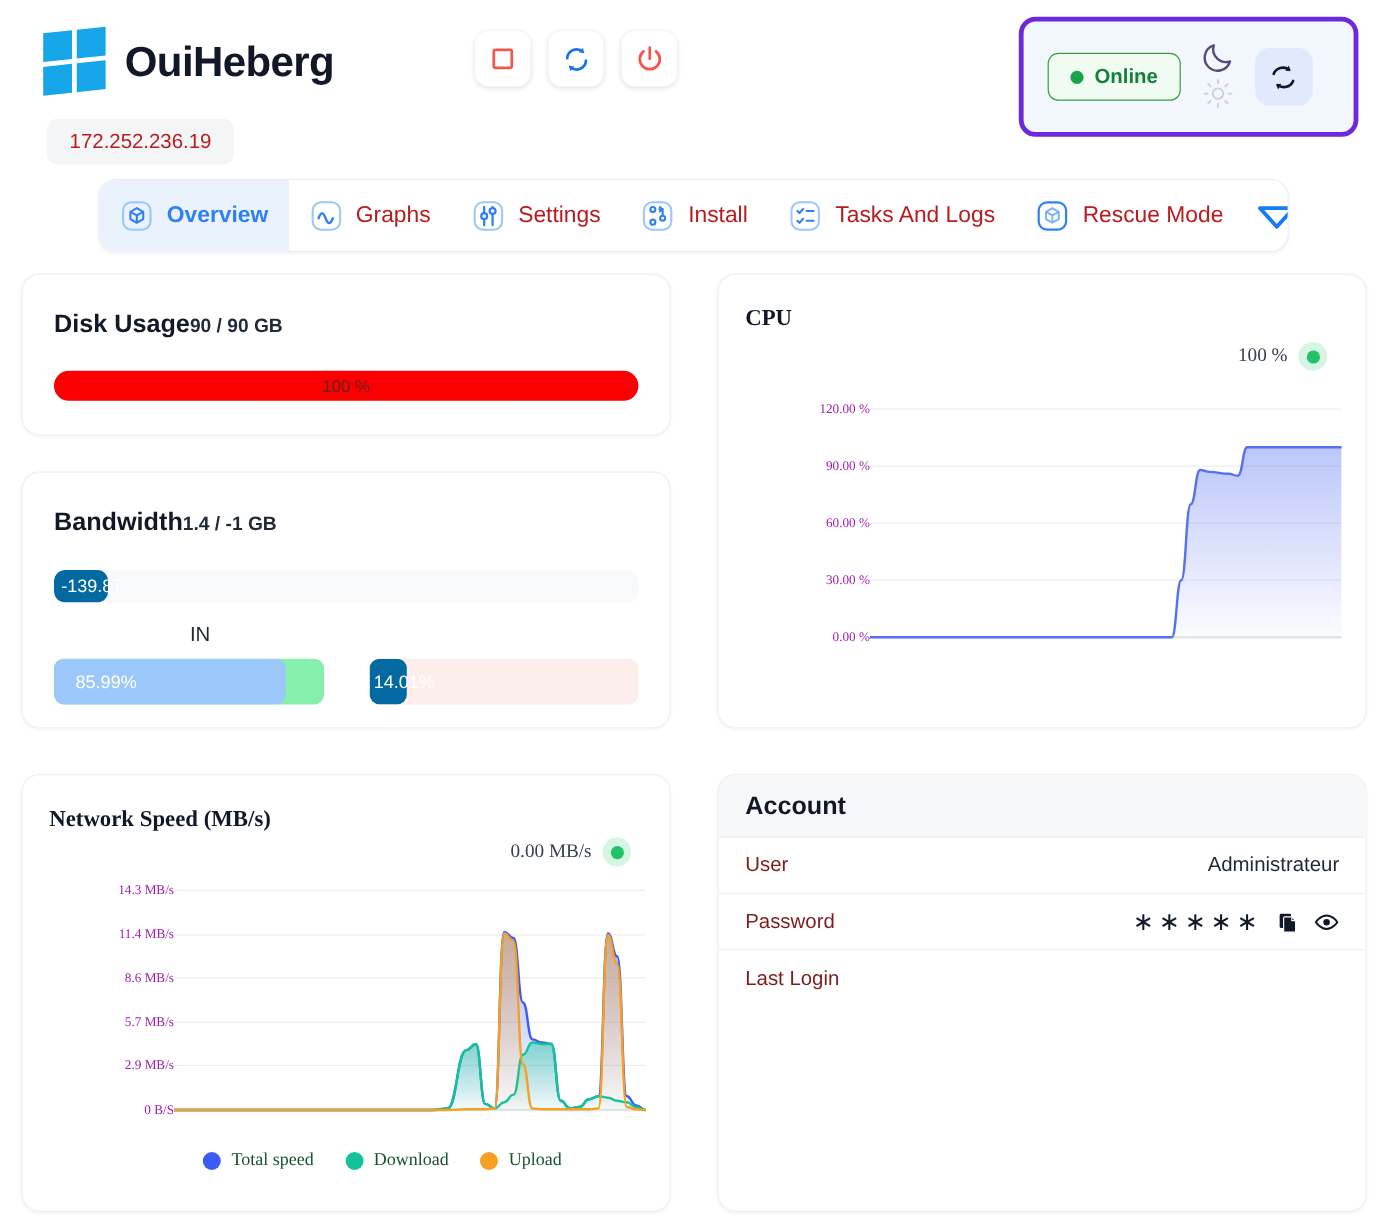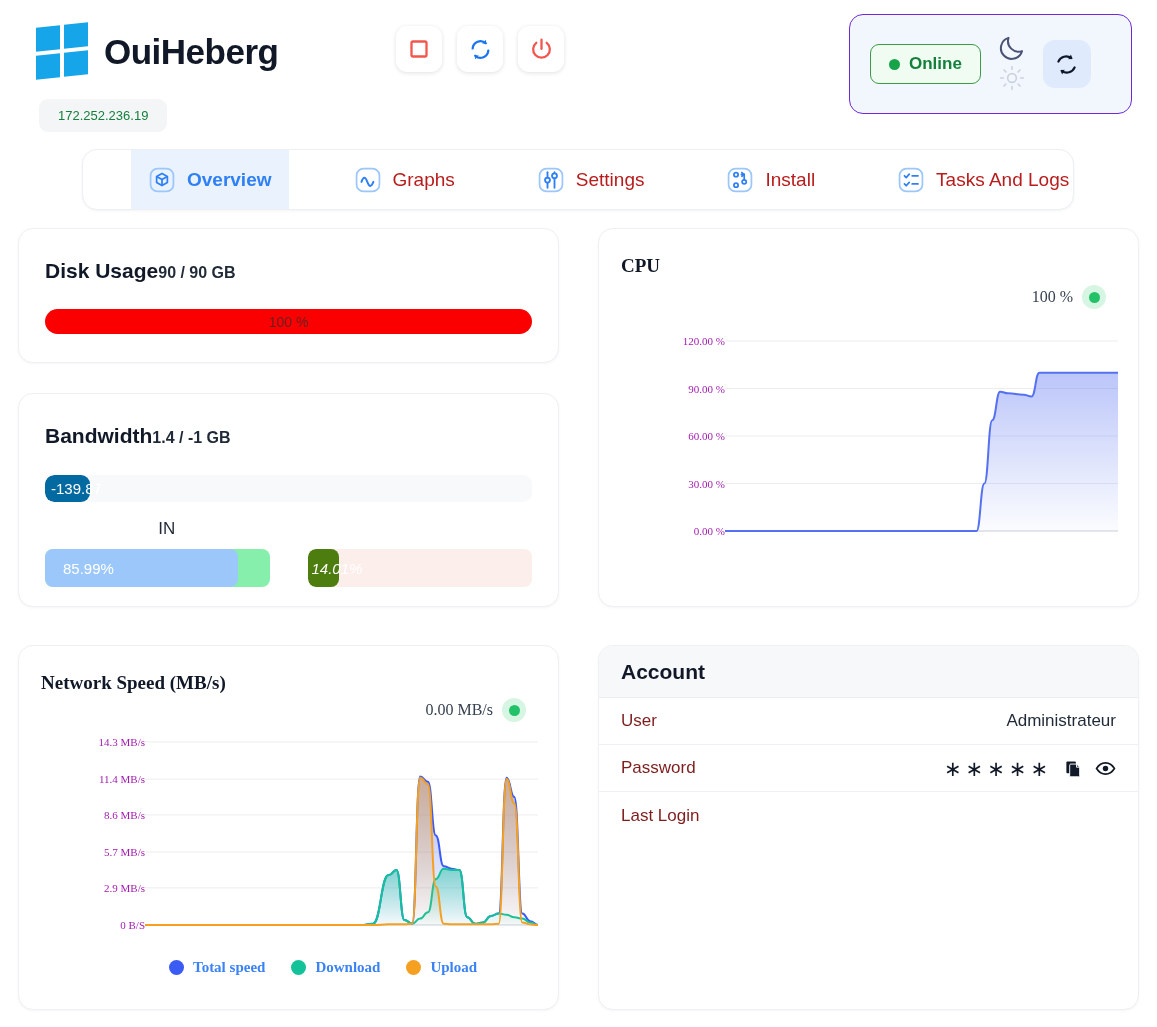--- a/index.html
+++ b/index.html
@@ -23,26 +23,26 @@
   .ctrl-group { position: absolute; left: 396px; top: 26px; display: flex; gap: 15px; }
   .ctrl-btn {
     width: 46px; height: 46px; border-radius: 11px; background: #ffffff;
     box-shadow: 0 1px 4px rgba(15,23,42,.13);
     display: flex; align-items: center; justify-content: center; cursor: pointer;
   }
 
   .ip-chip {
     position: absolute; left: 39px; top: 99px;
     background: #f4f5f7; border-radius: 9px;
-    padding: 9px 19px; font-size: 13px; color: #15803d;
+    padding: 9px 19px; font-size: 17px; color: #b91c1c;
   }
 
   .status-panel {
     position: absolute; left: 849px; top: 14px; width: 283px; height: 100px;
-    background: #f2f7fe; border: 1px solid #6d28d9; border-radius: 14px;
+    background: #f2f7fe; border: 4px solid #6d28d9; border-radius: 14px;
     display: flex; align-items: center; gap: 16px; padding: 0 20px;
   }
   .online-badge {
     display: flex; align-items: center; gap: 9px;
     border: 1px solid #3d9a46; border-radius: 9px;
     background: #f0fbf2; padding: 9px 18px; cursor: pointer;
   }
   .online-dot { width: 11px; height: 11px; border-radius: 50%; background: #16a34a; }
   .online-label { font-size: 17px; color: #15803d; font-weight: 600; }
 
@@ -56,21 +56,21 @@
 
   
   .tabbar {
     position: absolute; left: 82px; top: 149px; width: 992px; height: 61px;
     background: #ffffff; border: 1px solid #eceff3; border-radius: 15px;
     display: flex; align-items: center; box-shadow: 0 1px 3px rgba(15,23,42,.05);
     overflow: hidden;
   }
   .tab {
     height: 61px; display: flex; align-items: center; gap: 11px;
-    padding: 0 17px; cursor: pointer; white-space: nowrap; margin-left: 48px;
+    padding: 0 17px; cursor: pointer; white-space: nowrap;
   }
   .tab .tab-label { font-size: 19px; color: #b91c1c; }
   .tab.active { background: #eaf2fe; }
   .tab.active .tab-label { color: #2f80f5; font-weight: 600; }
   .tab-ico { width: 28px; height: 28px; display: flex; align-items: center; justify-content: center; flex: none; }
   .tab-more { margin-left: auto; padding: 0 22px 0 10px; display: flex; align-items: center; cursor: pointer; }
 
   
   .card {
     position: absolute; background: #ffffff;
@@ -128,21 +128,21 @@
   }
   .chart-badge-dot i { width: 11px; height: 11px; border-radius: 50%; background: #23c268; display: block; }
   .ylab {
     position: absolute; right: 0; transform: translateY(-50%);
     font-size: 11px; color: #a21caf; font-family: "Liberation Serif", serif; white-space: nowrap;
   }
   .yaxis { position: absolute; left: 0; top: 0; width: 104px; height: 100%; }
   .legend { display: flex; gap: 26px; align-items: center; padding-left: 128px; margin-top: 8px; }
   .legend-item { display: flex; align-items: center; gap: 9px; }
   .legend-dot { width: 15px; height: 15px; border-radius: 50%; display: block; }
-  .legend-text { font-size: 15px; color: #3b82f6; font-family: "Liberation Serif", serif; font-weight: bold; }
+  .legend-text { font-size: 15px; color: #14532d; font-family: "Liberation Serif", serif; }
 
   
   #acct-card { left: 598px; top: 645px; width: 541px; height: 365px; padding: 0; overflow: hidden; }
   .acct-head {
     height: 52px; background: #f7f8fa; border-bottom: 1px solid #eceef1;
     display: flex; align-items: center; padding: 0 22px;
   }
   .acct-head-title { font-size: 21px; font-weight: 700; color: #111827; }
   .acct-row {
     height: 47px; display: flex; align-items: center; justify-content: space-between;
@@ -340,21 +340,21 @@
       <div class="io-in">IN</div>
     </div>
 
     <div class="io-bars">
       <div class="io-bar in">
         <div class="fill" id="in-fill" style="width: 85.99%; background: rgb(156, 199, 250);">
           <span class="io-pct">85.99%</span>
         </div>
       </div>
       <div class="io-bar out">
-        <div class="fill" id="out-fill" style="width: 14.01%; background: #4d7c0f; font-style: italic;">
+        <div class="fill" id="out-fill" style="width: 14.01%; background: #0369a1;">
           <span class="io-pct">14.01%</span>
         </div>
       </div>
     </div>
   </div>
 
   <div class="card" id="cpu-card">
     <div class="chart-title">CPU</div>
     <div class="chart-box" id="cpu-box" style="height:295px;margin-top:14px;">
       <div class="chart-badge" style="top:-6px;">

